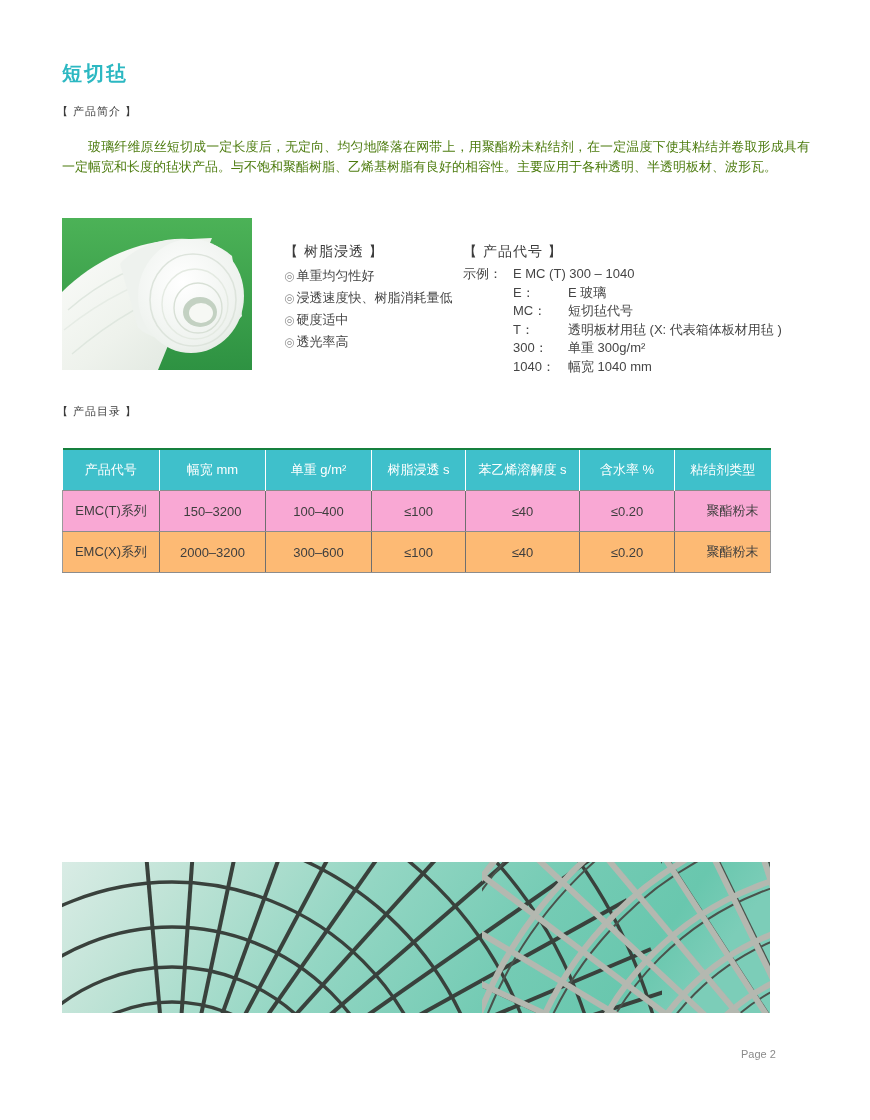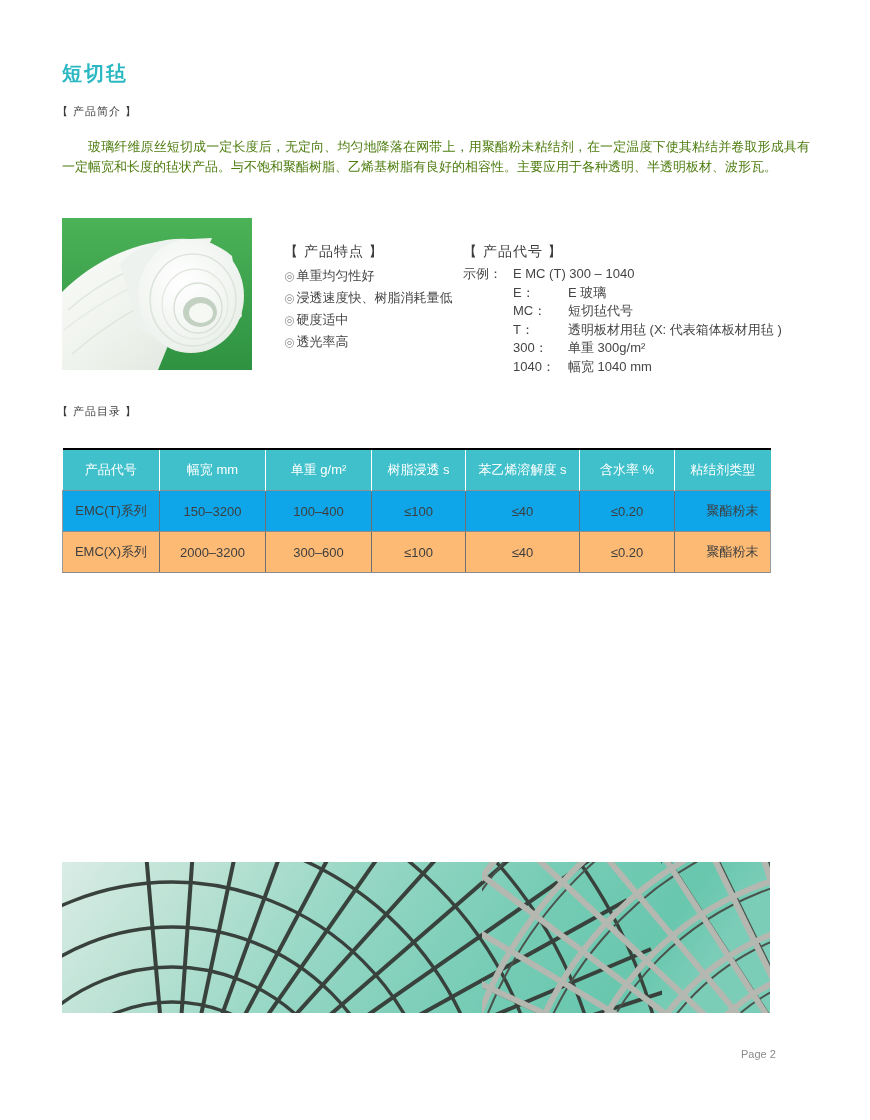--- a/index.html
+++ b/index.html
@@ -32,28 +32,28 @@
   .code-row .c2{width:55px;flex:0 0 55px;}
   .code-row .c3{flex:1;}
 
   .sec-catalog-heading{position:absolute;left:57px;top:404px;}
   .catalog-table{
     position:absolute;left:62px;top:448px;width:708px;border-collapse:collapse;
     table-layout:fixed;font-size:13px;
   }
   .catalog-table th{
     background:#3fc0cb;color:#ffffff;font-weight:normal;height:40px;
-    border-left:1px solid #ffffff;border-top:2px solid #000000;
+    border-left:1px solid #ffffff;border-top:2px solid #15803d;
     text-align:center;vertical-align:middle;padding:0;
   }
   .catalog-table th:first-child{border-left:none;}
   .catalog-table td{
     height:40px;text-align:center;vertical-align:middle;color:#3e3e3e;
     border-left:1px solid #6f6f6f;border-bottom:1px solid #8c8c8c;
-    border-top:1px solid #8c8c8c;padding:0;background:#0ea5e9;
+    border-top:1px solid #8c8c8c;padding:0;background:#f9a8d4;
   }
   .catalog-table td:first-child{border-left:1px solid #9a9a9a;}
   .catalog-table td:last-child{border-right:1px solid #9a9a9a;padding-left:20px;}
   .catalog-table tr.alt td{background:#fdba74;margin-top:48px;}
 
   .roof-photo{position:absolute;left:62px;top:862px;width:708px;height:151px;}
   .roof-photo svg{display:block;width:100%;height:100%;}
 
   .page-number{position:absolute;left:741px;top:1048px;font-size:11px;color:#8a8a8a;}
 </style>
@@ -94,21 +94,21 @@
       <ellipse cx="129" cy="78" rx="53" ry="57" fill="url(#prollend)"></ellipse>
       <ellipse cx="131" cy="82" rx="43" ry="46" fill="none" stroke="#dde4dc" stroke-width="1.6"></ellipse>
       <ellipse cx="133" cy="86" rx="33" ry="35" fill="none" stroke="#e4eae2" stroke-width="1.4"></ellipse>
       <ellipse cx="136" cy="90" rx="24" ry="25" fill="none" stroke="#d8e0d6" stroke-width="1.4"></ellipse>
       <ellipse cx="138" cy="94" rx="17" ry="15" fill="#c3d1c2"></ellipse>
       <ellipse cx="139" cy="95" rx="12" ry="10" fill="#f6f8f4"></ellipse>
     </svg>
   </div>
 
   <div class="features">
-    <div class="sub-heading">【 产品特点 】</div>
+    <div class="sub-heading">【 树脂浸透 】</div>
     <div class="feature-item"><span class="bullet">◎</span><span>单重均匀性好</span></div>
     <div class="feature-item"><span class="bullet">◎</span><span>浸透速度快、树脂消耗量低</span></div>
     <div class="feature-item"><span class="bullet">◎</span><span>硬度适中</span></div>
     <div class="feature-item"><span class="bullet">◎</span><span>透光率高</span></div>
   </div>
 
   <div class="codes">
     <div class="sub-heading">【 产品代号 】</div>
     <div class="code-grid">
       <div class="code-row">

